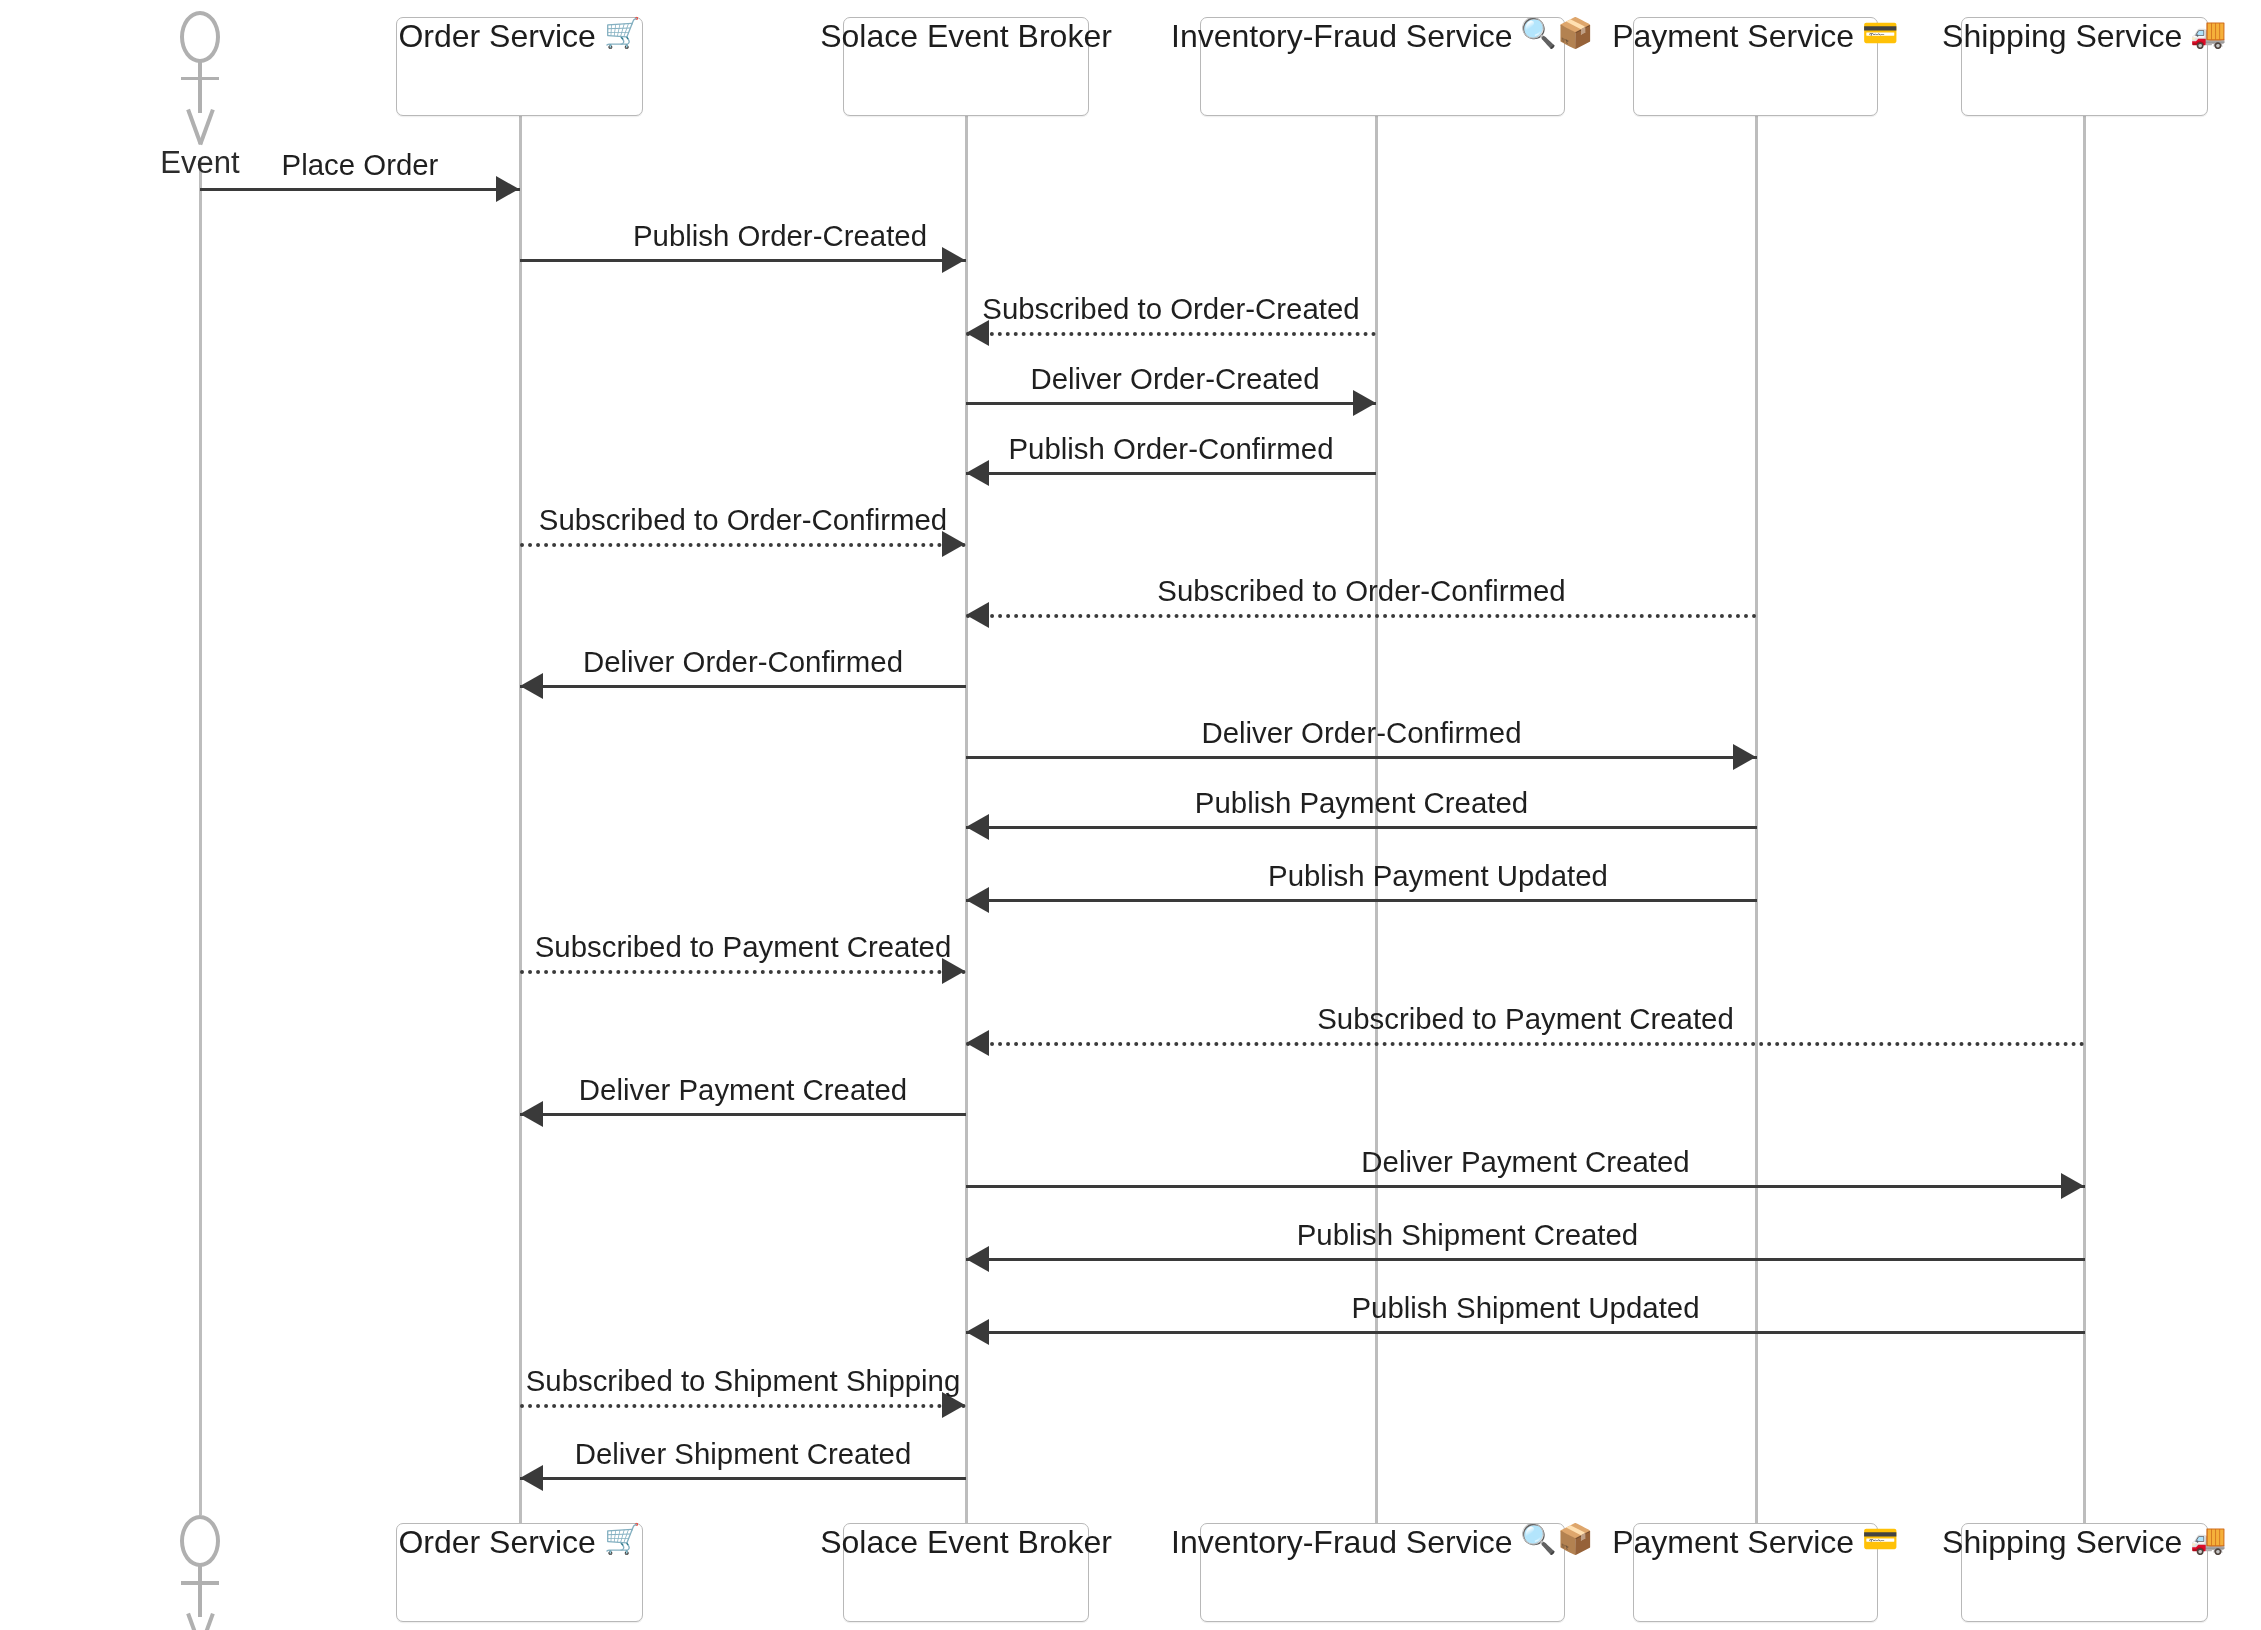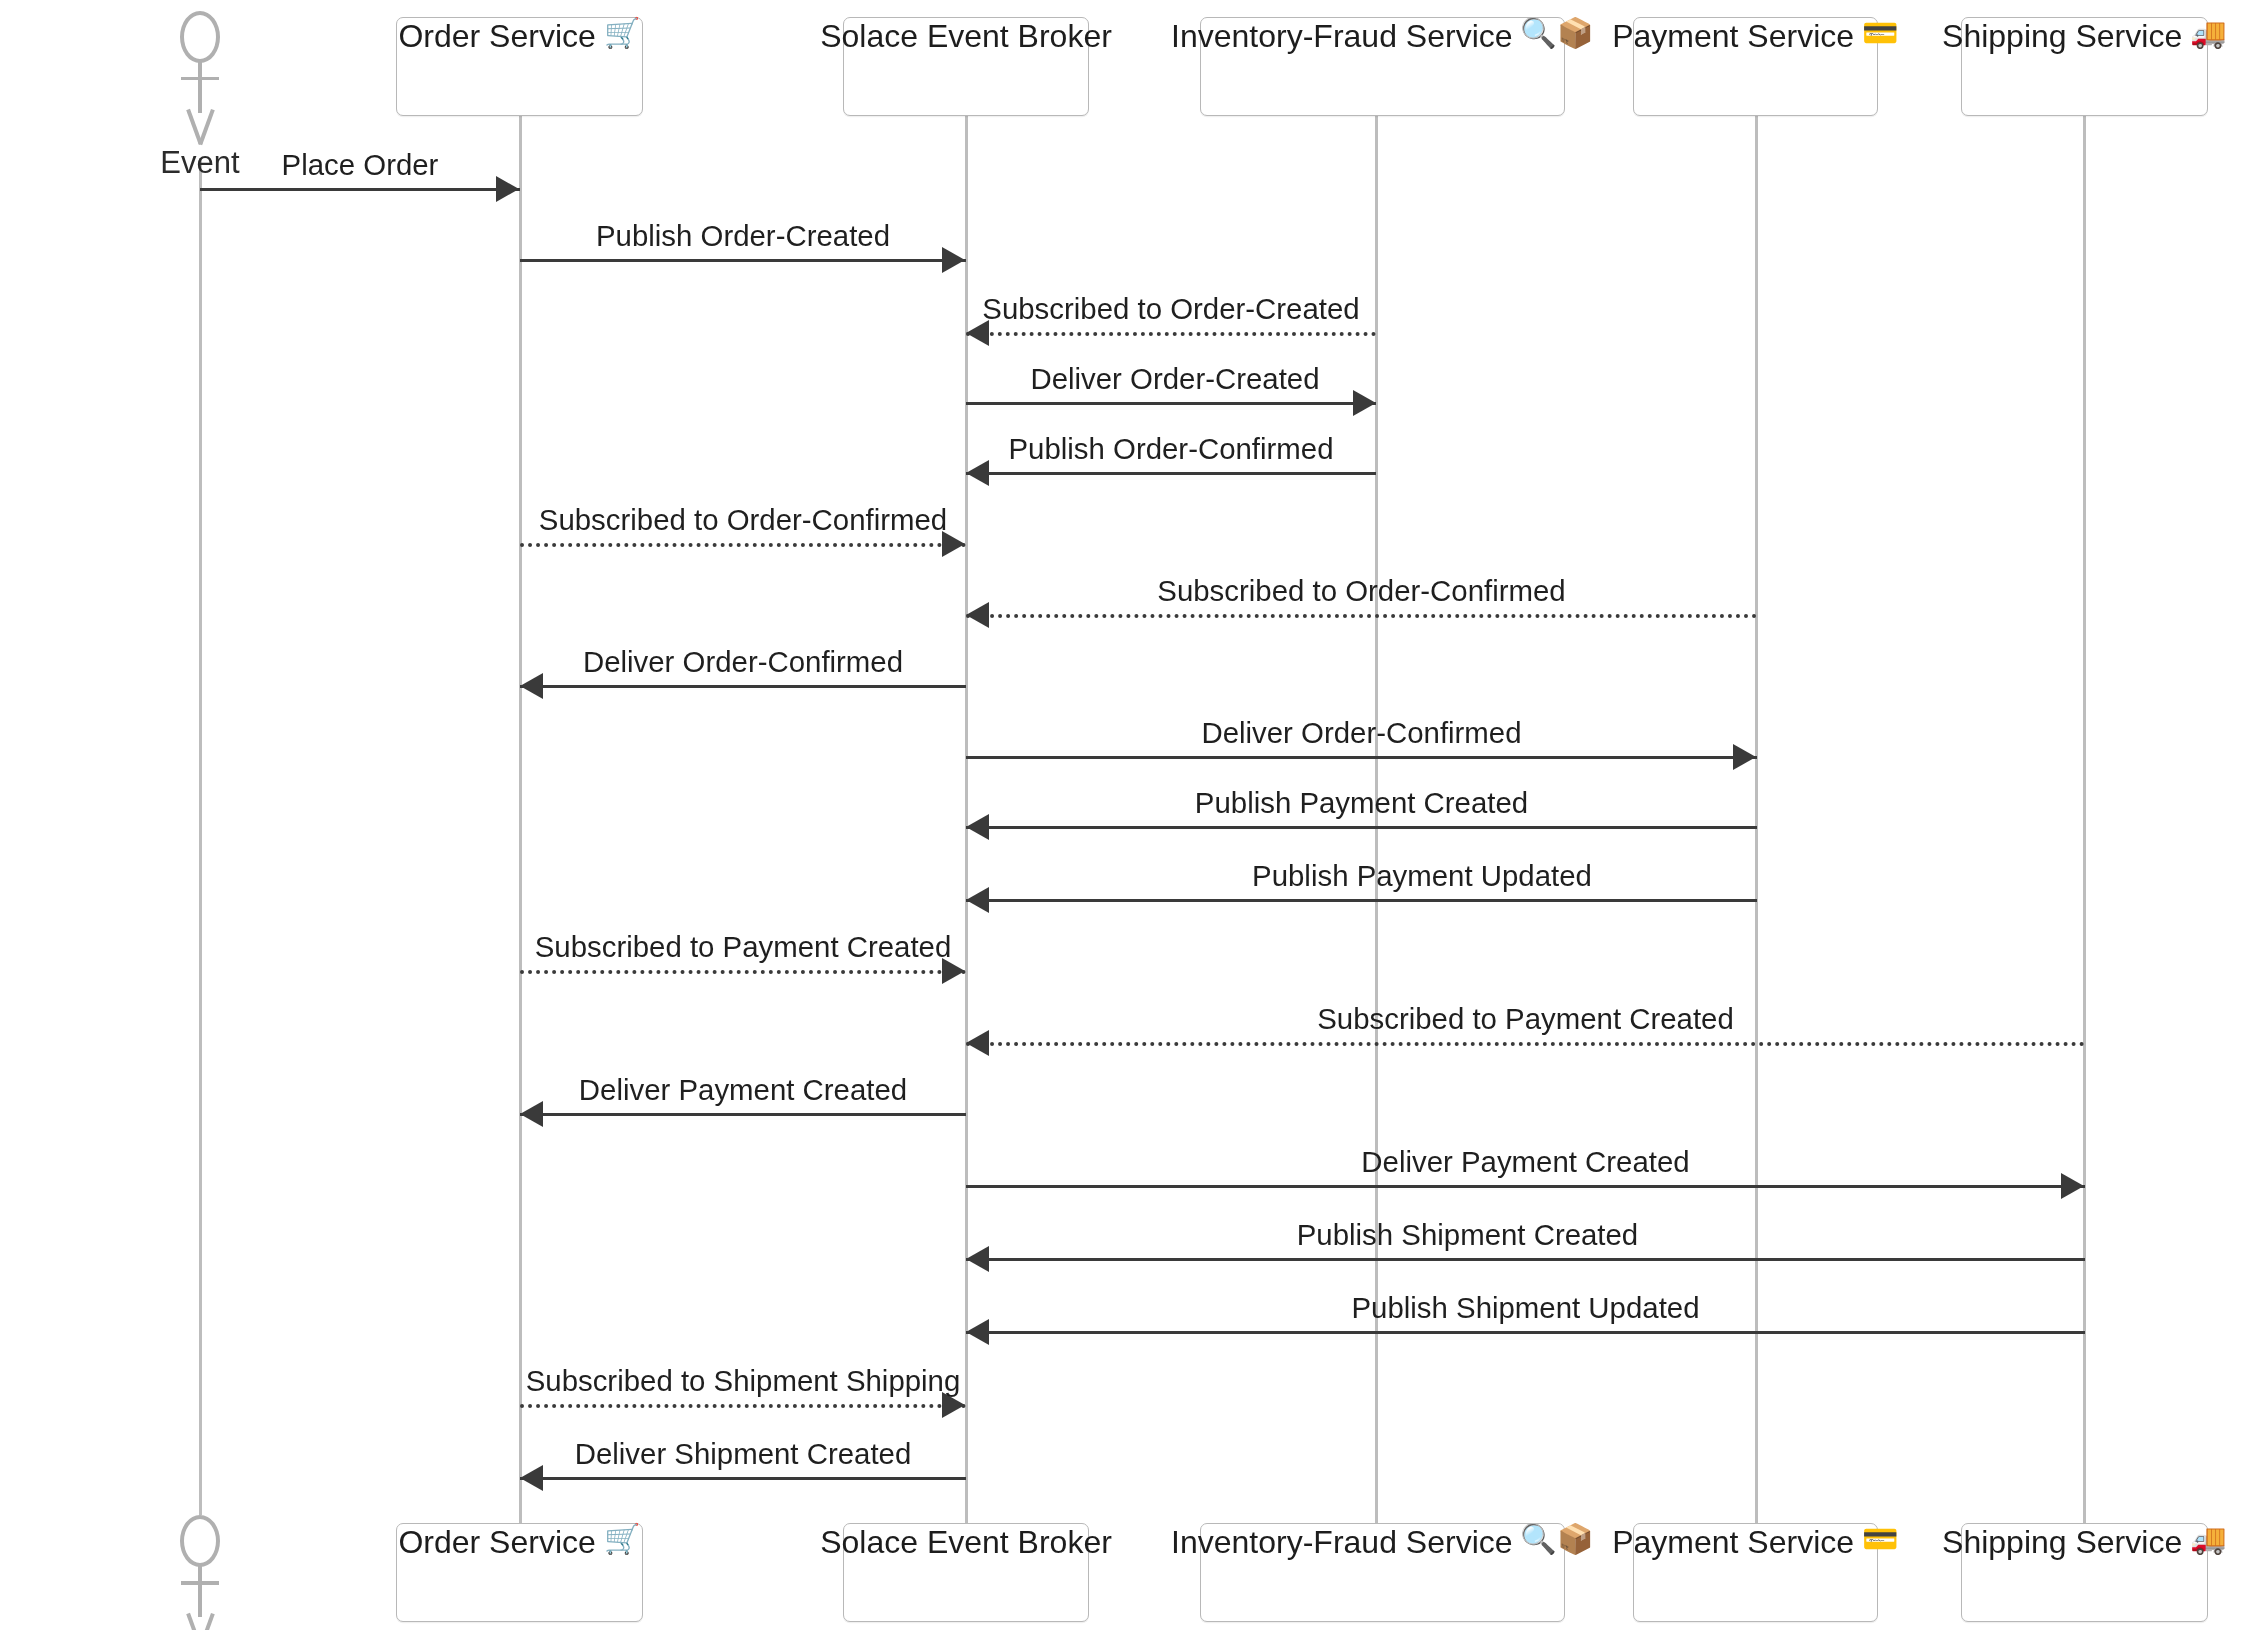--- a/index.html
+++ b/index.html
@@ -123,21 +123,21 @@
 
   <div id="messages">
       <div class="msg" style="left: 200px; top: 188px; width: 320px;">
         <div class="line" style="width: 320px;"></div>
         <div class="arrowR" style="left: 296px;"></div>
         <div class="label" style="left: 0px; width: 320px;">Place Order</div>
       </div>
       <div class="msg" style="left: 520px; top: 259px; width: 446px;">
         <div class="line" style="width: 446px;"></div>
         <div class="arrowR" style="left: 422px;"></div>
-        <div class="label" style="left: 0px; width: 446px;">Publish Order-Created</div>
+        <div class="label" style="left: 0px; width: 446px; padding-left: 37px;">Publish Order-Created</div>
       </div>
       <div class="msg dashed" style="left: 966px; top: 332px; width: 410px;">
         <div class="line" style="width: 410px;"></div>
         <div class="arrowL" style="left: 0px;"></div>
         <div class="label" style="left: 0px; width: 410px;">Subscribed to Order-Created</div>
       </div>
       <div class="msg" style="left: 966px; top: 402px; width: 410px;">
         <div class="line" style="width: 410px;"></div>
         <div class="arrowR" style="left: 387px;"></div>
         <div class="label" style="left: 4px; width: 410px;">Deliver Order-Created</div>
@@ -168,21 +168,21 @@
         <div class="label" style="left: 0px; width: 791px;">Deliver Order-Confirmed</div>
       </div>
       <div class="msg" style="left: 966px; top: 826px; width: 791px;">
         <div class="line" style="width: 791px;"></div>
         <div class="arrowL" style="left: 0px;"></div>
         <div class="label" style="left: 0px; width: 791px;">Publish Payment Created</div>
       </div>
       <div class="msg" style="left: 966px; top: 899px; width: 791px;">
         <div class="line" style="width: 791px;"></div>
         <div class="arrowL" style="left: 0px;"></div>
-        <div class="label" style="left: 0px; width: 912px;">Publish Payment Updated</div>
+        <div class="label" style="left: 16px; width: 912px;">Publish Payment Updated</div>
       </div>
       <div class="msg dashed" style="left: 520px; top: 970px; width: 446px;">
         <div class="line" style="width: 446px;"></div>
         <div class="arrowR" style="left: 422px;"></div>
         <div class="label" style="left: 0px; width: 446px;">Subscribed to Payment Created</div>
       </div>
       <div class="msg dashed" style="left: 966px; top: 1042px; width: 1119px;">
         <div class="line" style="width: 1119px;"></div>
         <div class="arrowL" style="left: 0px;"></div>
         <div class="label" style="left: 0px; width: 1119px;">Subscribed to Payment Created</div>

